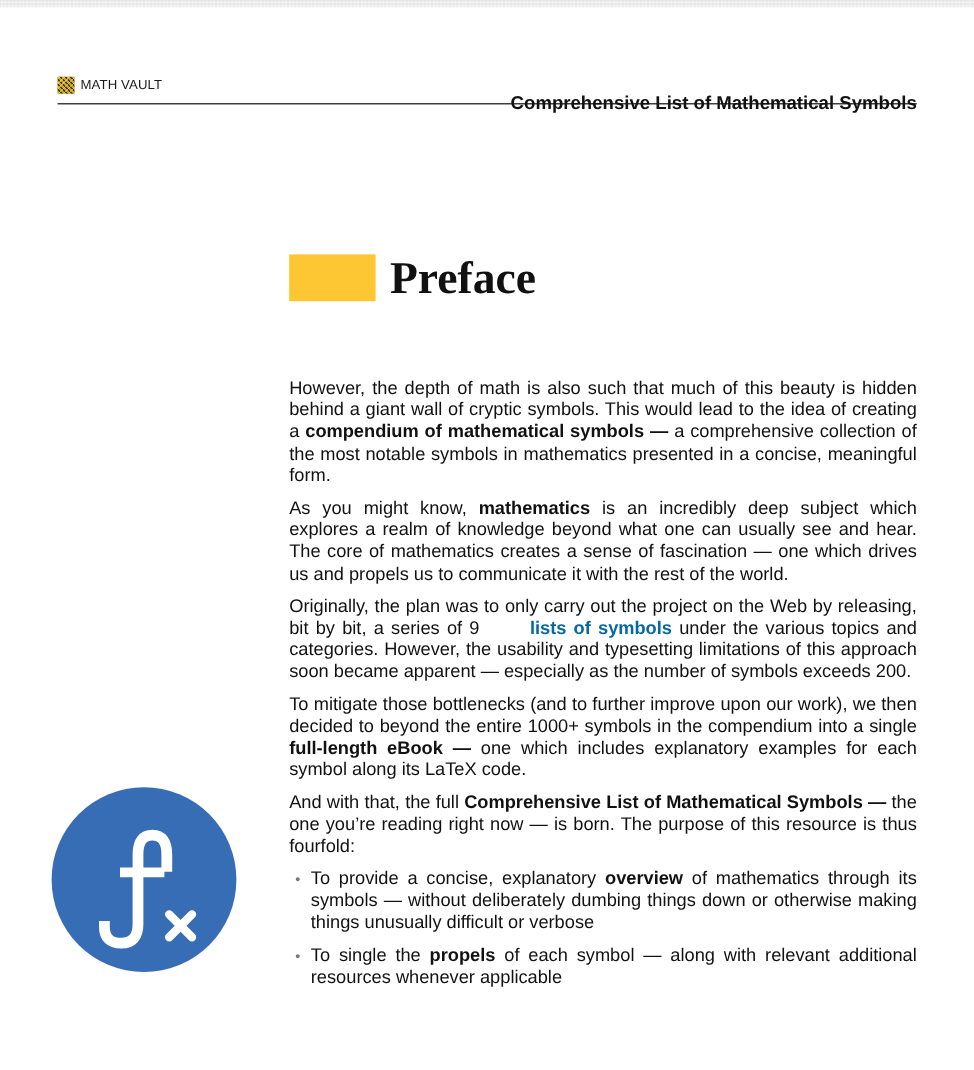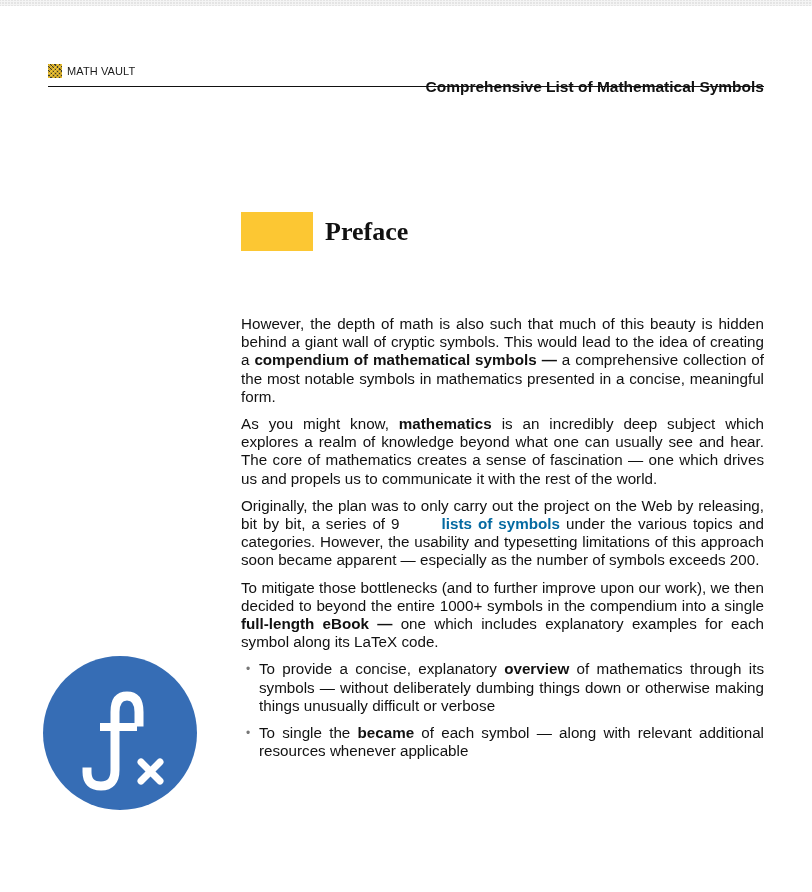--- a/index.html
+++ b/index.html
@@ -81,21 +81,21 @@
     }
     .chapter-bar {
       width: 72px;
       height: 39px;
       background: #fcc733;
       margin-right: 12px;
     }
     .chapter-title {
       font-family: "Liberation Serif", "DejaVu Serif", serif;
       font-weight: bold;
-      font-size: 26px;
+      font-size: 38px;
       color: #111111;
       line-height: 1;
     }
     .body-text {
       position: absolute;
       left: 241px;
       top: 315px;
       width: 523px;
       font-size: 15.2px;
       line-height: 18.2px;
@@ -174,24 +174,25 @@
 
 <div class="body-text">
   <p><span>However, the depth of math is also such that much of this beauty is hidden behind a giant wall of cryptic symbols. This would lead to the idea of creating a </span><b>compendium of mathematical symbols —</b><span> a comprehensive collection of the most notable symbols in mathematics presented in a concise, meaningful form.</span></p>
 
   <p><span>As you might know, </span><b>mathematics</b><span> is an incredibly deep subject which explores a realm of knowledge beyond what one can usually see and hear. The core of mathematics creates a sense of fascination — one which drives us and propels us to communicate it with the rest of the world.</span></p>
 
   <p><span>Originally, the plan was to only carry out the project on the Web by releasing, bit by bit, a series of 9 </span><span class="link">lists of symbols</span><span> under the various topics and categories. However, the usability and typesetting limitations of this approach soon became apparent — especially as the number of symbols exceeds 200.</span></p>
 
   <p><span>To mitigate those bottlenecks (and to further improve upon our work), we then decided to beyond the entire 1000+ symbols in the compendium into a single </span><b>full-length eBook —</b><span> one which includes explanatory examples for each symbol along its LaTeX code.</span></p>
 
+  <p><span>And with that, the full </span><b>Comprehensive List of Mathematical Symbols —</b><span> the one you’re reading right now — is born. The purpose of this resource is thus fourfold:</span></p>
 
   <ul class="bullets">
     <li>
       <span class="bullet-dot">•</span>
       <span>To provide a concise, explanatory </span><b>overview</b><span> of mathematics through its symbols — without deliberately dumbing things down or otherwise making things unusually difficult or verbose</span>
     </li>
     <li>
       <span class="bullet-dot">•</span>
-      <span>To single the </span><b>became</b><span> of each symbol — along with relevant additional resources whenever applicable</span>
+      <span>To single the </span><b>propels</b><span> of each symbol — along with relevant additional resources whenever applicable</span>
     </li>
   </ul>
 </div>
 
 </body></html>

